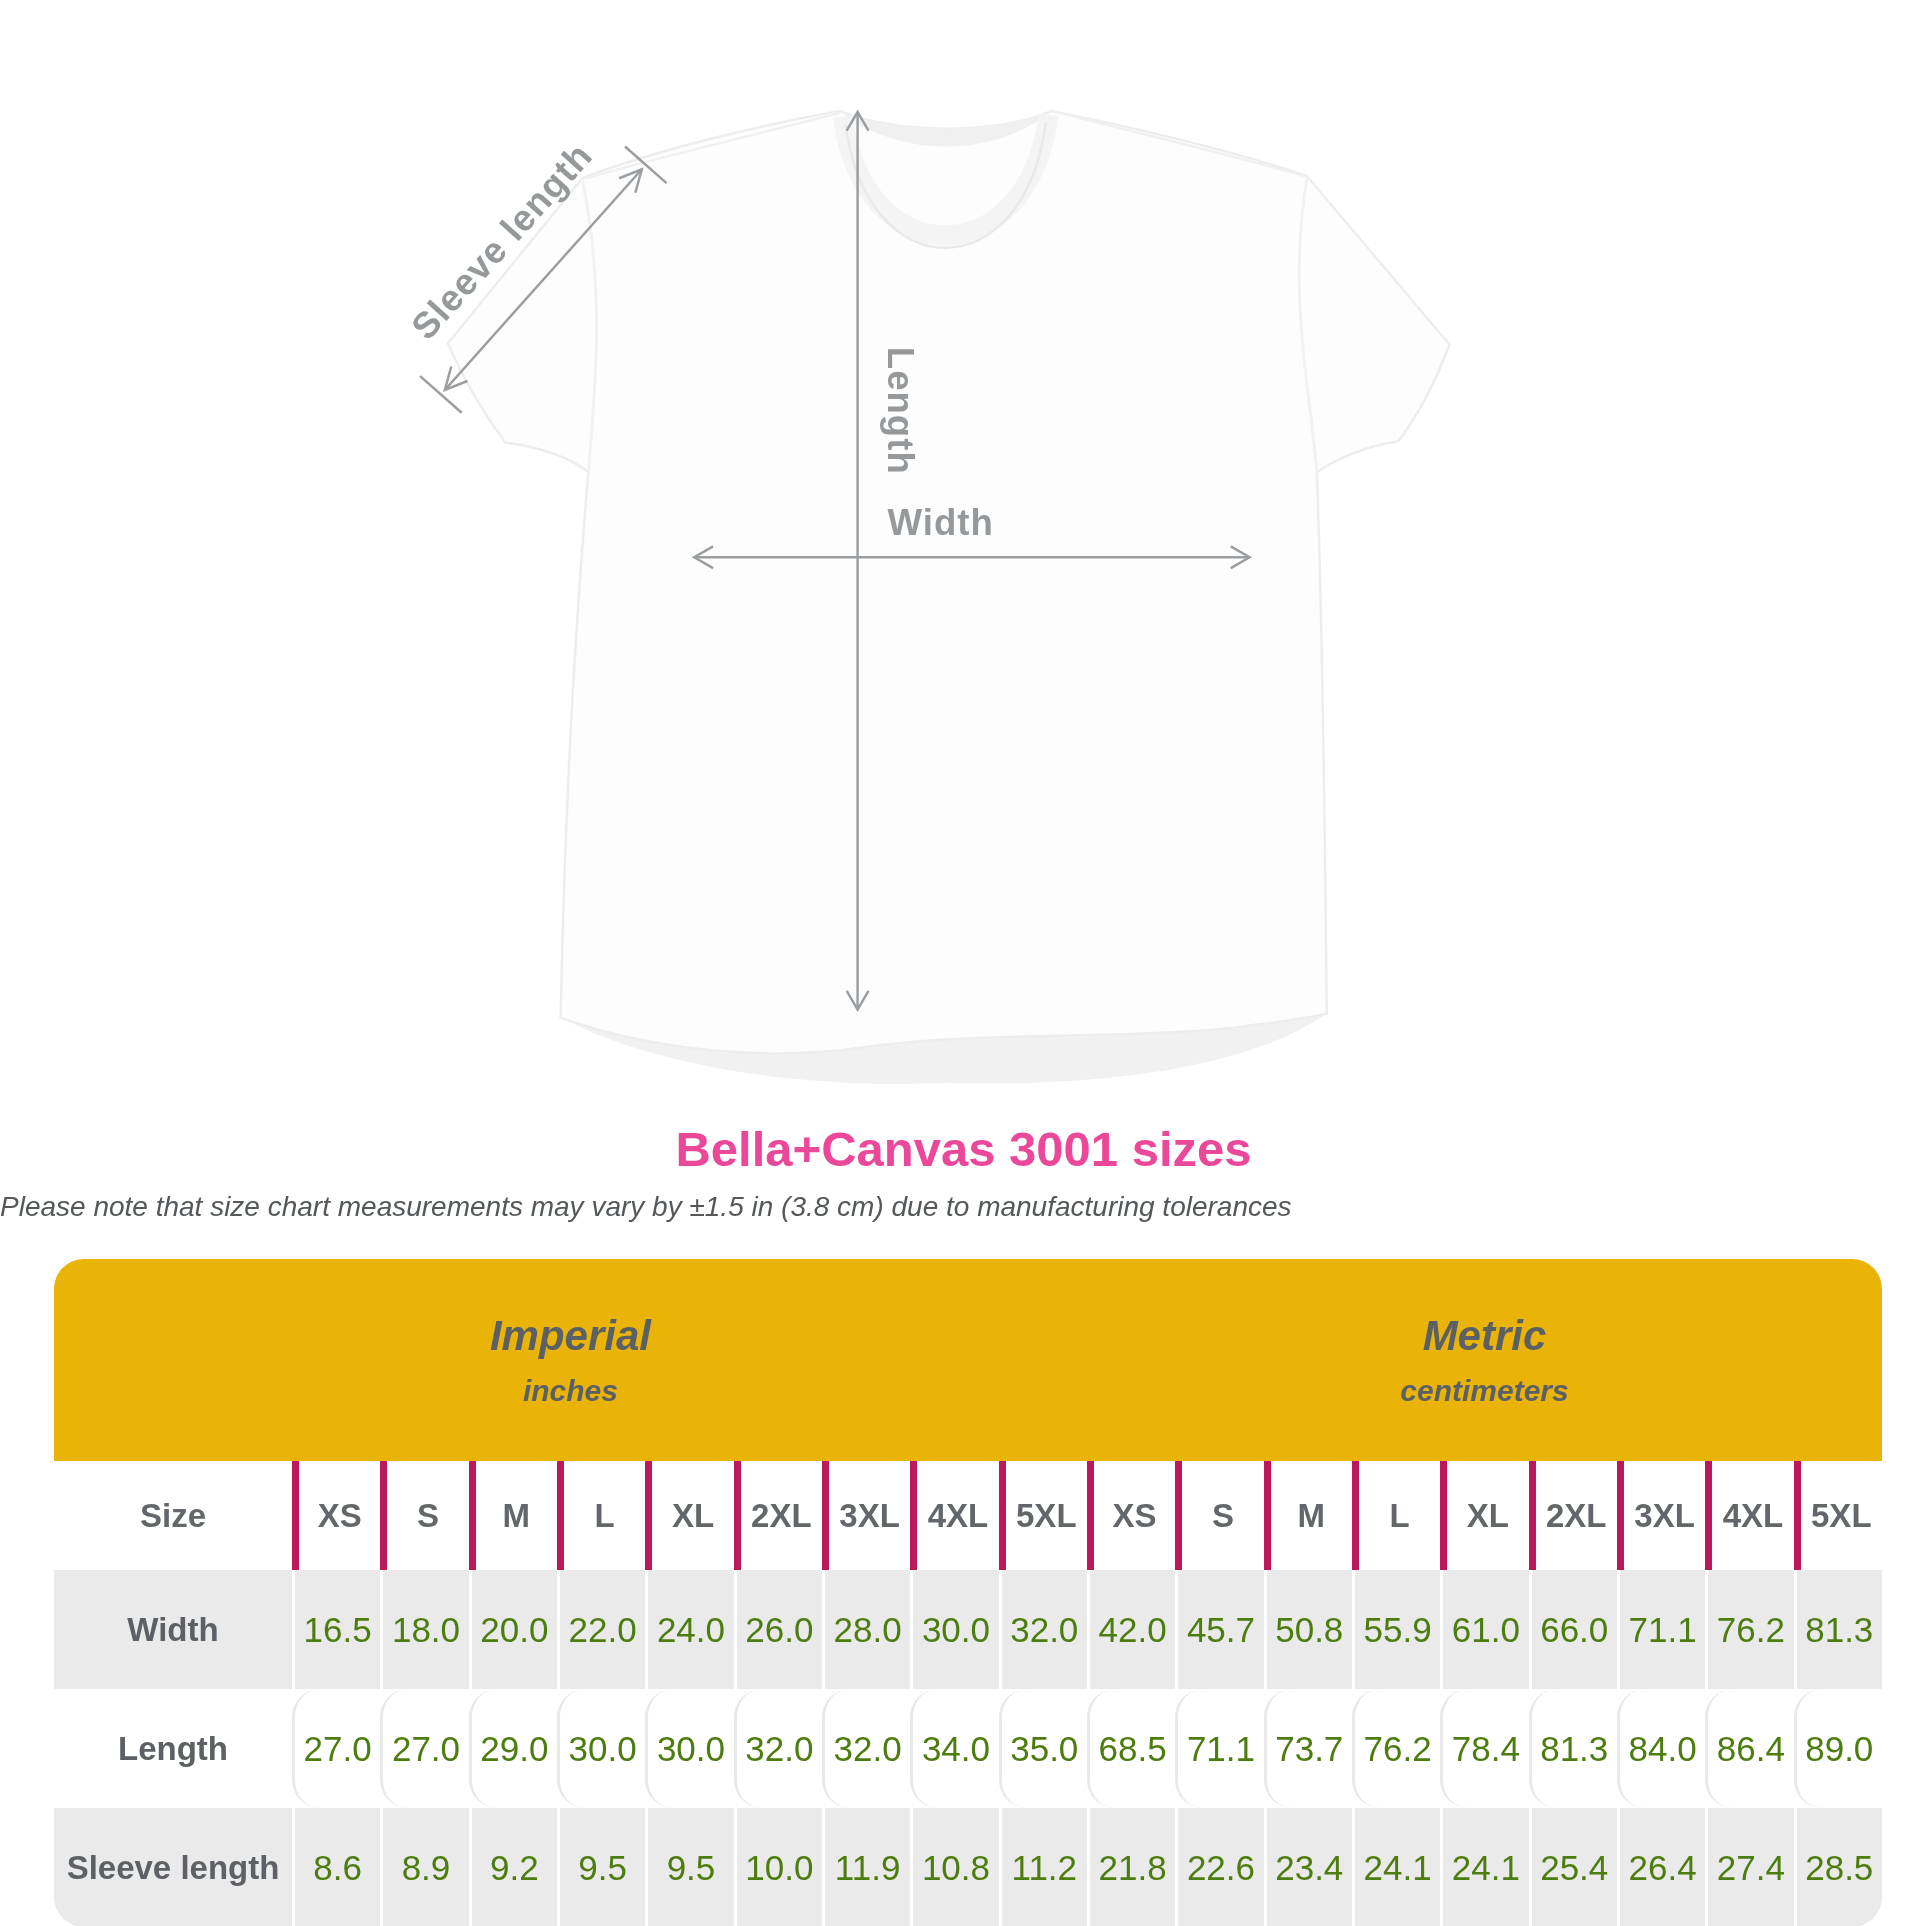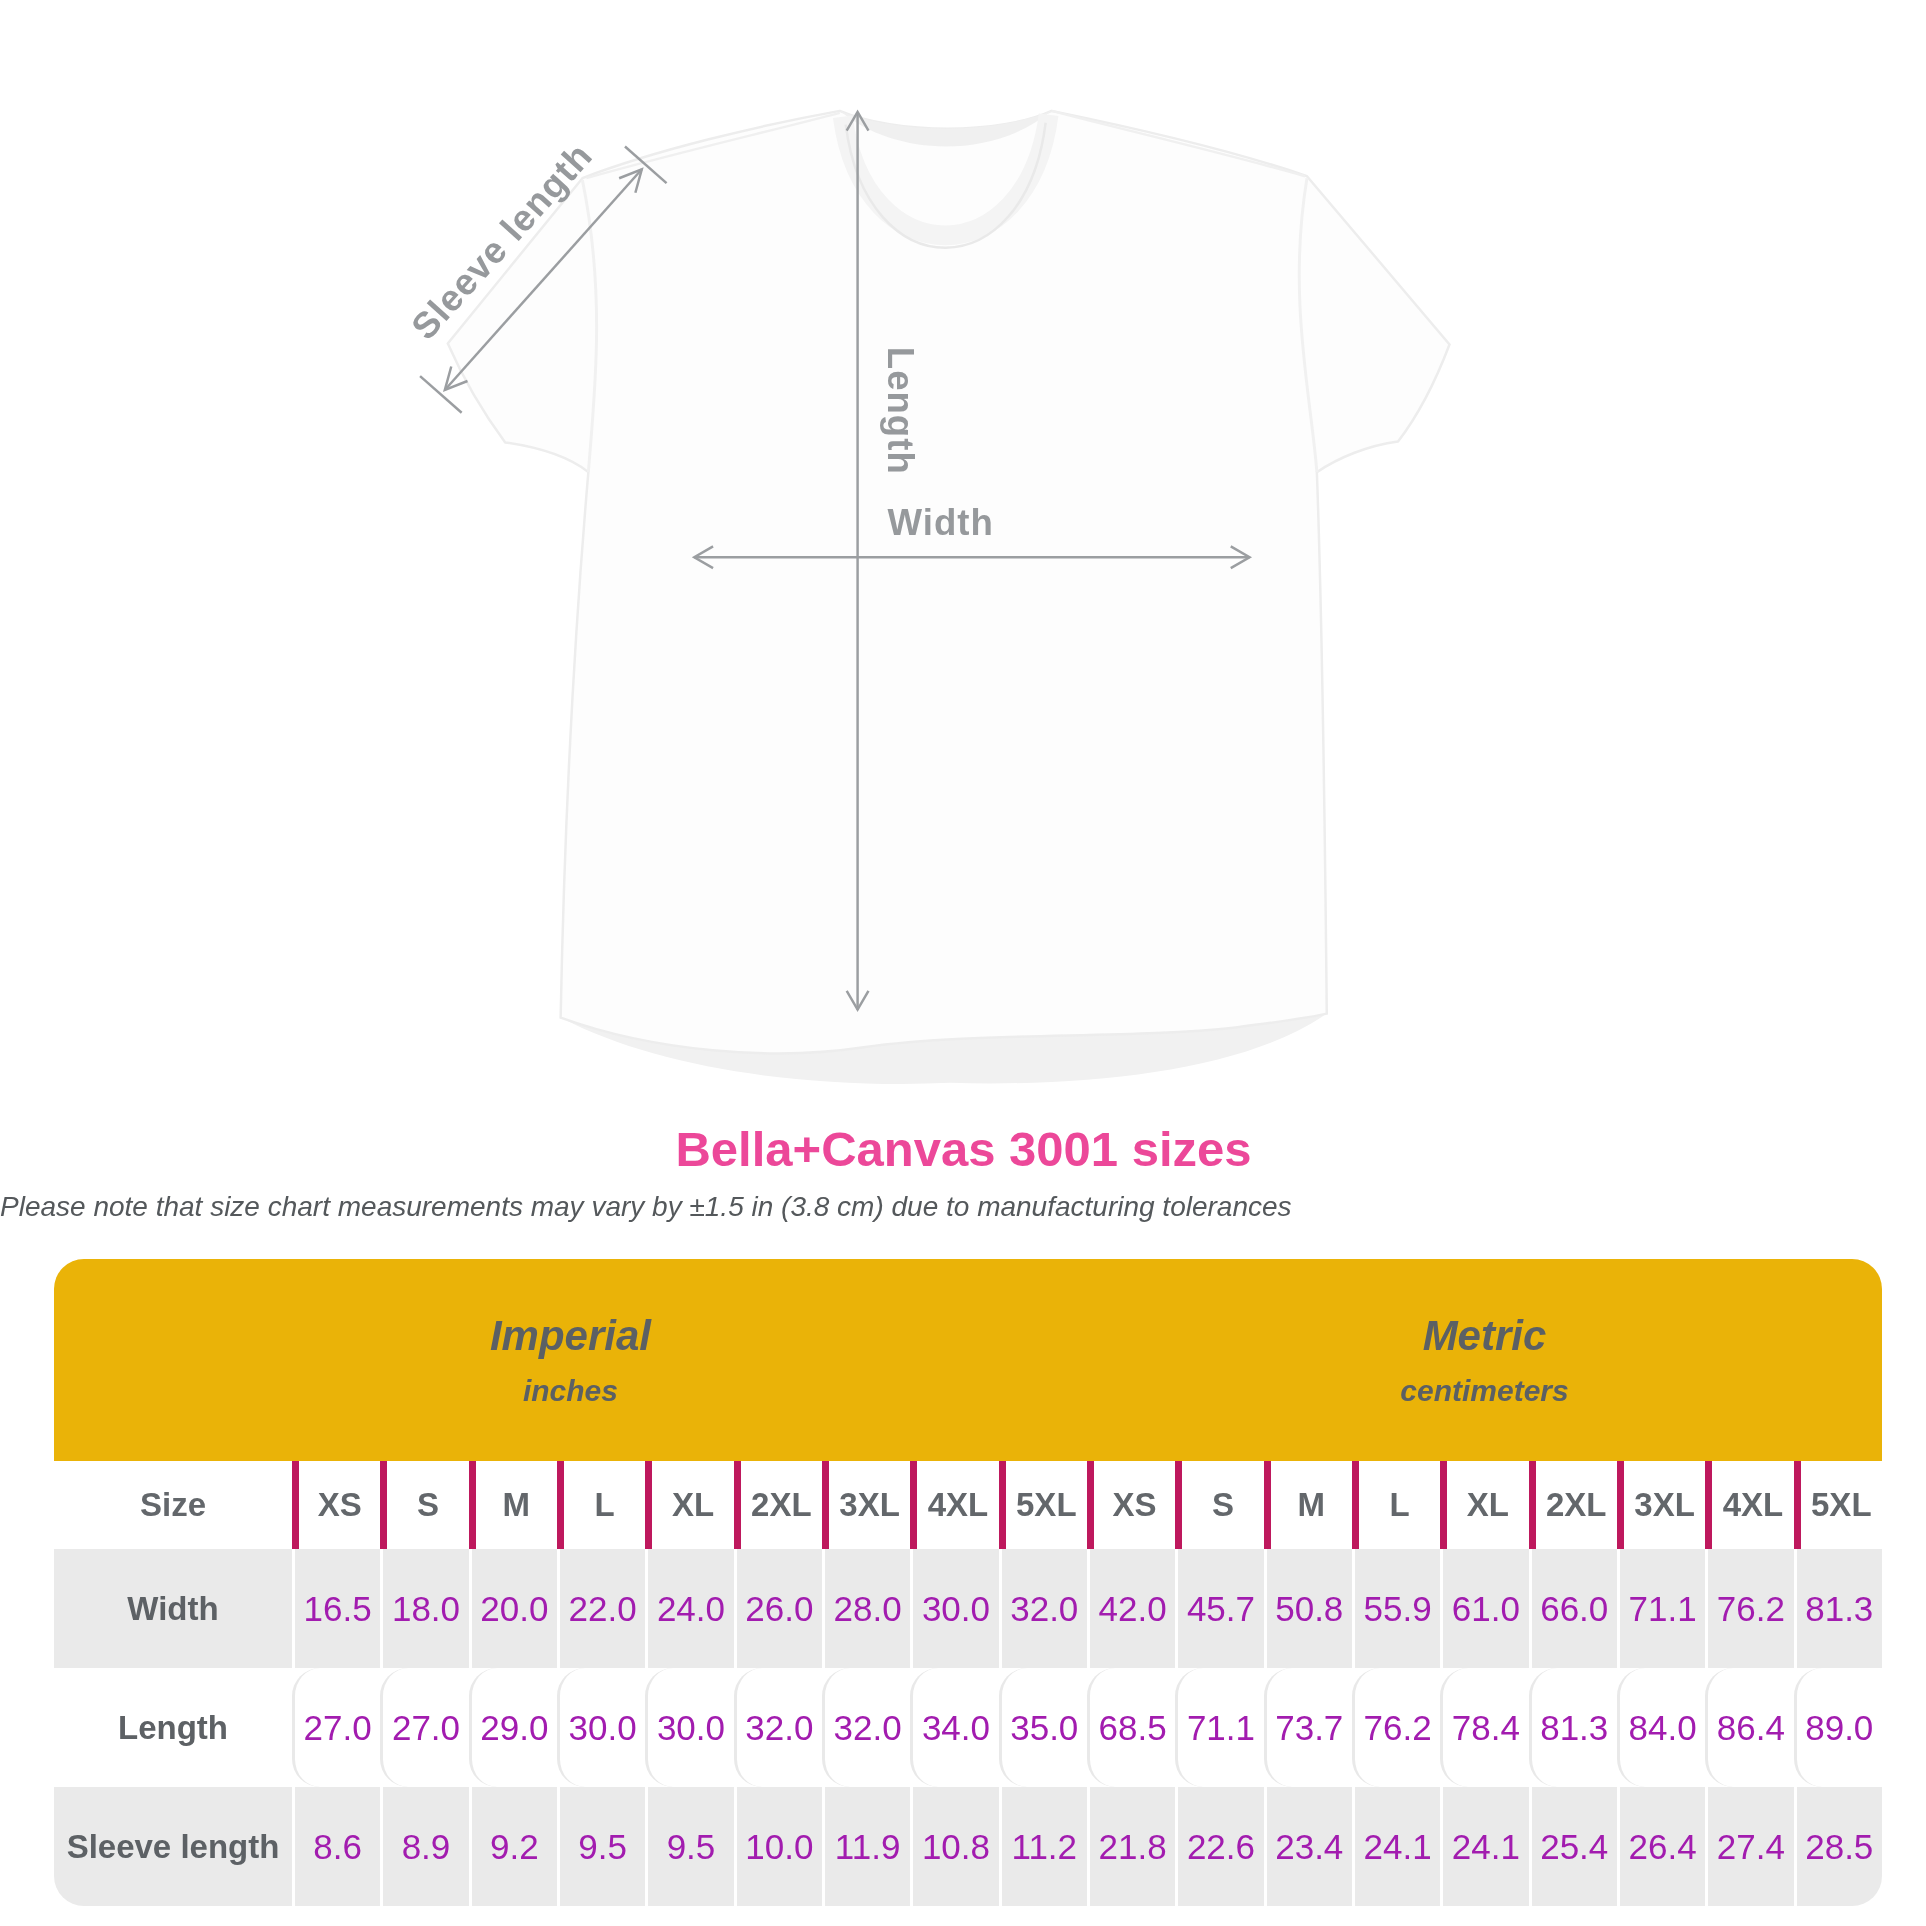--- a/index.html
+++ b/index.html
@@ -26,25 +26,25 @@
     border-collapse:separate; border-spacing:0; table-layout:fixed;
   }
   table.size-table th, table.size-table td { padding:0; text-align:center; vertical-align:middle; }
   
   tr.unit-row th { background:#eab308; height:202px;margin-left:39px; }
   tr.unit-row th.corner-left  { border-top-left-radius:30px; }
   tr.unit-row th.corner-right { border-top-right-radius:30px; }
   .unit-name { font-size:42px; font-weight:bold; font-style:italic; color:#5b6064; }
   .unit-sub  { font-size:30px; font-style:italic; color:#5b6064; margin-top:14px; }
   
-  tr.sizes-row th { background:#ffffff; height:88px; font-size:33px; font-weight:bold; color:#63676b; }
+  tr.sizes-row th { background:#ffffff; height:109px; font-size:33px; font-weight:bold; color:#63676b; }
   tr.sizes-row th:not(:first-child) { border-left:7px solid #be185d; }
   
   tr.data-row th { font-size:33px; font-weight:bold; color:#5d6165; height:119px; }
-  tr.data-row td { font-size:35px; font-weight:normal; color:#a21caf; height:119px;margin-top:7px; }
+  tr.data-row td { font-size:35px; font-weight:normal; color:#4d7c0f; height:119px;margin-top:7px; }
   tr.row-gray th, tr.row-gray td { background:#eaeaea; }
   tr.row-gray th:not(:first-child), tr.row-gray td { border-left:3px solid #ffffff; }
   tr.row-gray td:first-of-type { border-left:3px solid #ffffff; }
   tr.row-white th, tr.row-white td { background:#ffffff; }
   tr.row-white th:not(:first-child), tr.row-white td { border-left:3px solid #e9e9e9;border-radius:28px; }
   tr.row-last th:first-child { border-bottom-left-radius:30px; }
   tr.row-last td:last-child  { border-bottom-right-radius:30px; }
 </style>
 </head>
 <body>

